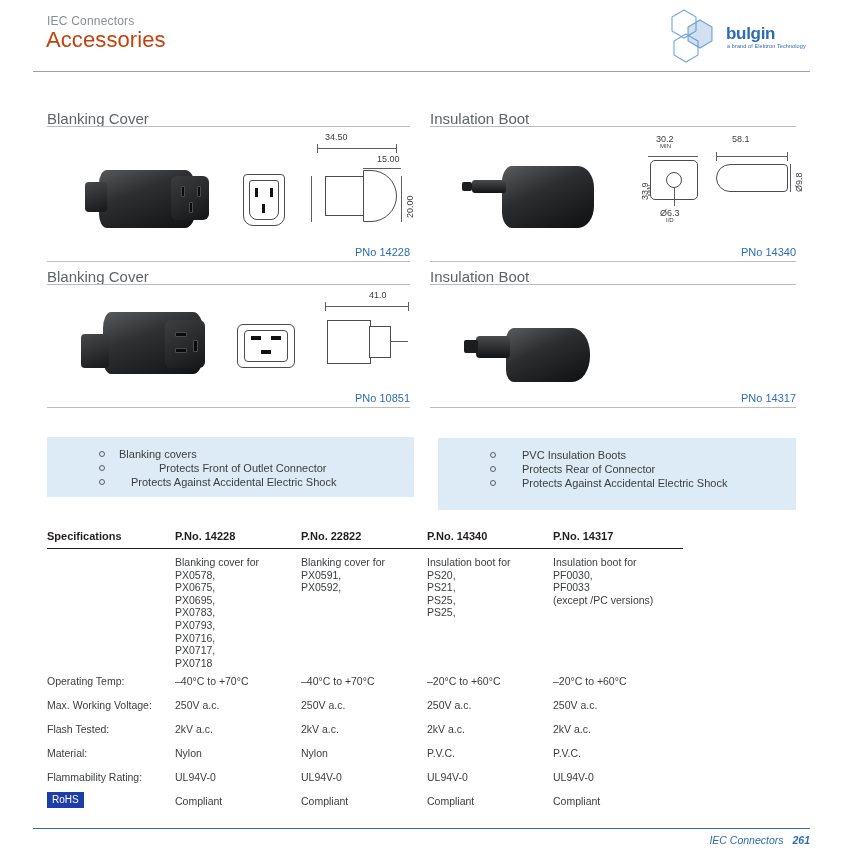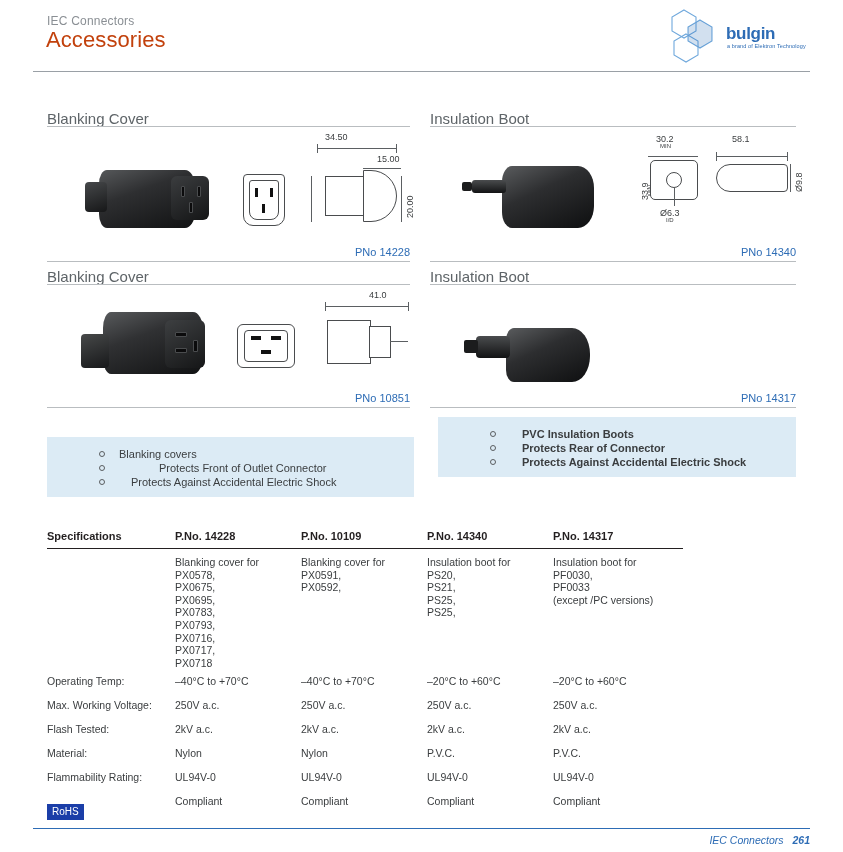--- a/index.html
+++ b/index.html
@@ -394,35 +394,35 @@
 
 <div class="feature-box" style="left:47px; top:437px; width:367px; height:60px;">
   <div class="feature-bullet" style="left:52px; top:14px;"></div>
   <div class="feature-row" style="left:72px; top:11px;">Blanking covers</div>
   <div class="feature-bullet" style="left:52px; top:28px;"></div>
   <div class="feature-row" style="left:84px; top:25px;padding-left:28px;">Protects Front of Outlet Connector</div>
   <div class="feature-bullet" style="left:52px; top:42px;"></div>
   <div class="feature-row" style="left:84px; top:39px;">Protects Against Accidental Electric Shock</div>
 </div>
 
-<div class="feature-box" style="left:438px; top:417px; width:358px; height:60px;font-weight:bold;">
+<div class="feature-box" style="left:438px; top:438px; width:358px; height:72px;">
   <div class="feature-bullet" style="left:52px; top:14px;"></div>
   <div class="feature-row" style="left:84px; top:11px;">PVC Insulation Boots</div>
   <div class="feature-bullet" style="left:52px; top:28px;"></div>
   <div class="feature-row" style="left:84px; top:25px;">Protects Rear of Connector</div>
   <div class="feature-bullet" style="left:52px; top:42px;"></div>
   <div class="feature-row" style="left:84px; top:39px;">Protects Against Accidental Electric Shock</div>
 </div>
 
 <div class="spec-table">
   <div class="spec-head-rule"></div>
 
   <div class="spec-col-head" style="left:0px;">Specifications</div>
   <div class="spec-col-head" style="left:128px;">P.No. 14228</div>
-  <div class="spec-col-head" style="left:254px;">P.No. 10109</div>
+  <div class="spec-col-head" style="left:254px;">P.No. 22822</div>
   <div class="spec-col-head" style="left:380px;">P.No. 14340</div>
   <div class="spec-col-head" style="left:506px;">P.No. 14317</div>
 
   <div class="spec-cell" style="left:128px; top:26px; width:120px;">Blanking cover for
 PX0578,
 PX0675,
 PX0695,
 PX0783,
 PX0793,
 PX0716,
@@ -464,21 +464,21 @@
   <div class="spec-cell" style="left:254px; top:217px;">Nylon</div>
   <div class="spec-cell" style="left:380px; top:217px;">P.V.C.</div>
   <div class="spec-cell" style="left:506px; top:217px;">P.V.C.</div>
 
   <div class="spec-label" style="left:0px;   top:241px;">Flammability Rating:</div>
   <div class="spec-cell" style="left:128px; top:241px;">UL94V-0</div>
   <div class="spec-cell" style="left:254px; top:241px;">UL94V-0</div>
   <div class="spec-cell" style="left:380px; top:241px;">UL94V-0</div>
   <div class="spec-cell" style="left:506px; top:241px;">UL94V-0</div>
 
-  <div class="rohs-badge" style="top:274px;">RoHS</div>
+  <div class="rohs-badge" style="top:262px;">RoHS</div>
   <div class="spec-cell" style="left:128px; top:265px;">Compliant</div>
   <div class="spec-cell" style="left:254px; top:265px;">Compliant</div>
   <div class="spec-cell" style="left:380px; top:265px;">Compliant</div>
   <div class="spec-cell" style="left:506px; top:265px;">Compliant</div>
 </div>
 
 <div class="footer-rule"></div>
 <div class="footer-text">
   <span>IEC Connectors</span>
   <span class="footer-page" style="margin-left:6px;">261</span>

